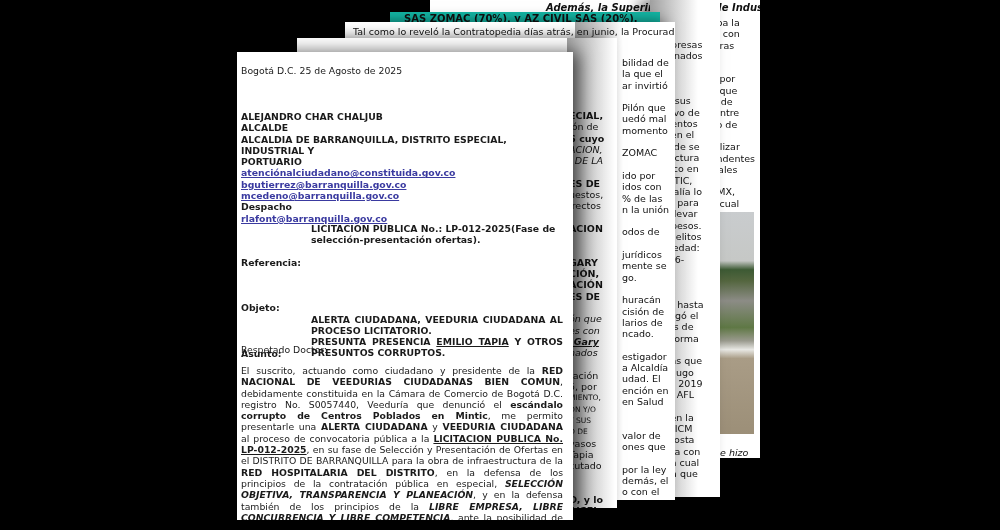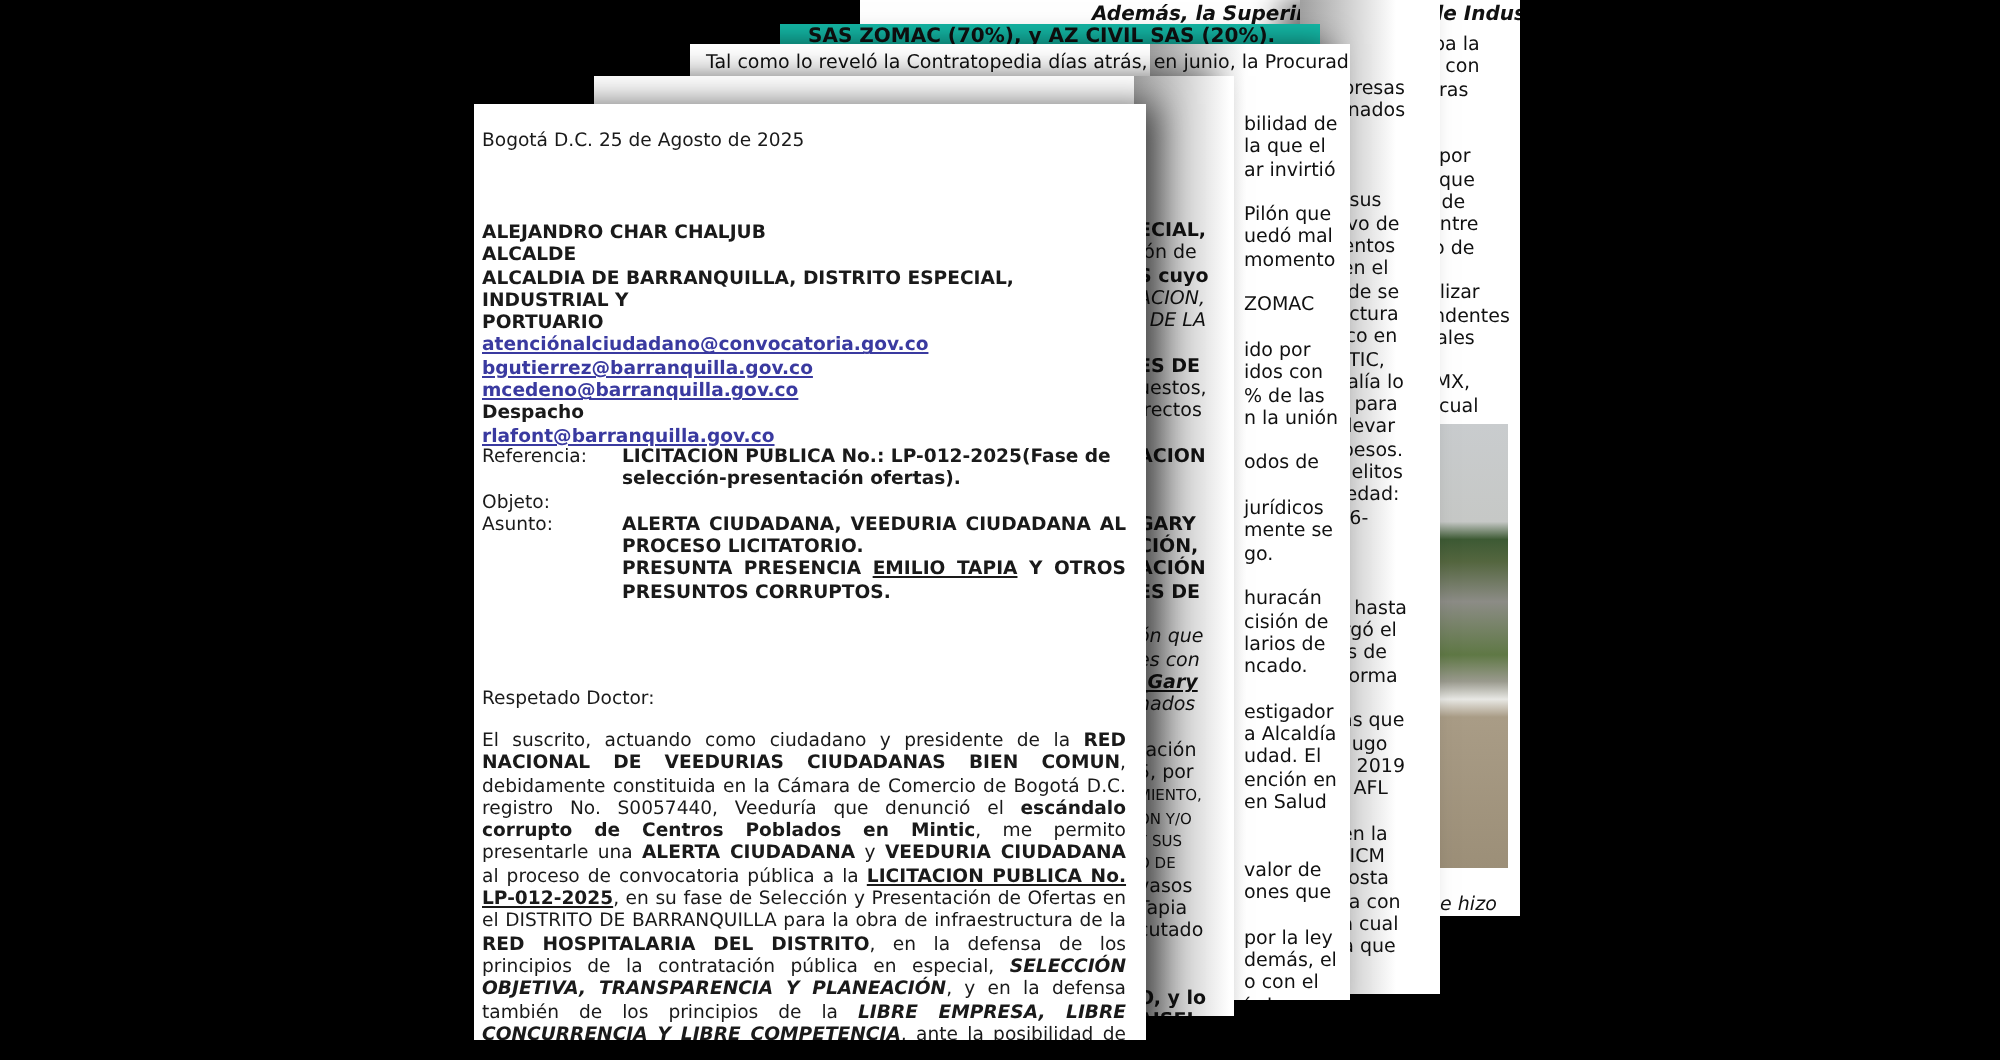--- a/index.html
+++ b/index.html
@@ -29,21 +29,21 @@
   #main { left: 237px; top: 52px; width: 336px; height: 468px; box-shadow: 6px 0 16px rgba(0,0,0,0.6); }
 
   .photo {
     position: absolute; left: 0; top: 208px; width: 34px; height: 230px;
     background: linear-gradient(to bottom, #c9ccce 0%, #c6c8c6 22%, #3d5a34 26%, #54663f 31%, #8c8c86 40%, #5f7845 52%, #9a9a8e 58%, #e8e8e4 62%, #a99c86 66%, #9c8f78 100%);
   }
 
   
   .m { position: absolute; left: 4px; right: 10px; font-size: 9.3px; line-height: 11.3px; color: #1a1a1a; }
   .row { display: flex; }
-  .row .k { width: 70px; flex: none; font-weight: normal; }
+  .row .k { width: 70px; flex: none; font-weight: bold; margin-top: 34px; }
   .row .v { flex: 1; font-weight: bold; text-align: justify; }
   .just { text-align: justify; }
 </style>
 </head>
 <body>
 
 <div class="sheet" id="s4">
   <div class="frag" style="left:116px;top:2px;font-size:10px;">
     <span class="b i">Además, la Superintendencia de Industria y Comercio sancionó a</span>
   </div>
@@ -209,21 +209,21 @@
 </div>
 
 <div class="sheet" id="main">
   <div class="m" style="top:13px;">Bogotá D.C. 25 de Agosto de 2025</div>
 
   <div class="m" style="top:59px;">
     <div class="b">ALEJANDRO CHAR CHALJUB</div>
     <div class="b">ALCALDE</div>
     <div class="b">ALCALDIA DE BARRANQUILLA, DISTRITO ESPECIAL, INDUSTRIAL Y</div>
     <div class="b">PORTUARIO</div>
-    <div class="b link">atenciónalciudadano@convocatoria.gov.co</div>
+    <div class="b link">atenciónalciudadano@constituida.gov.co</div>
     <div class="b link">bgutierrez@barranquilla.gov.co</div>
     <div class="b link">mcedeno@barranquilla.gov.co</div>
     <div class="b">Despacho</div>
     <div class="b link">rlafont@barranquilla.gov.co</div>
   </div>
 
   <div class="m" style="top:171px;">
     <div class="row">
       <div class="k">Referencia:</div>
       <div class="v" style="text-align:left">LICITACION PUBLICA No.: LP-012-2025(Fase de selección-presentación ofertas).</div>

